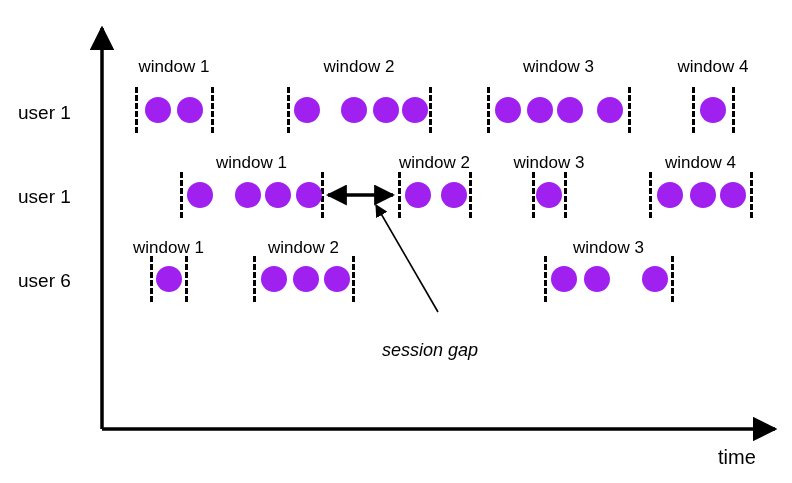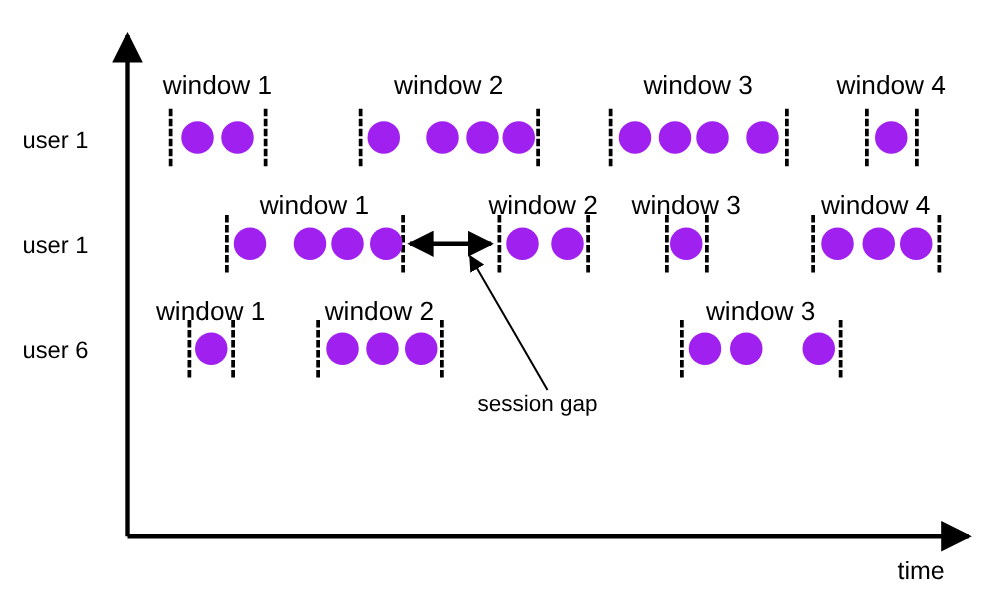--- a/index.html
+++ b/index.html
@@ -28,21 +28,21 @@
     color: #000000;
     white-space: nowrap;
     line-height: 1;
     text-align: center;
   }
   .user-label {
     font-size: 19px;
     text-align: center;
   }
   .window-label {
-    font-size: 21px;
+    font-size: 17px;
     text-align: left;
     transform: translateX(-50%);
   }
   .axis-label {
     font-size: 20px;
   }
   .annot-label {
     font-size: 18px;
     text-align: center;
     transform: translateX(-50%);
@@ -146,17 +146,17 @@
       <div class="dot" style="left: 293px; top: 266px; width: 26px; height: 26px; background: rgb(160, 32, 240);"></div>
       <div class="dot" style="left: 324px; top: 266px; width: 26px; height: 26px; background: rgb(160, 32, 240);"></div>
       <div class="txt window-label" style="left: 608.5px; top: 239px;">window 3</div>
       <div class="bracket" style="left: 543.5px; top: 256px; height: 46px; border-left-width: 3px;"></div>
       <div class="bracket" style="left: 670.5px; top: 256px; height: 46px; border-left-width: 3px;"></div>
       <div class="dot" style="left: 551px; top: 266px; width: 26px; height: 26px; background: rgb(160, 32, 240);"></div>
       <div class="dot" style="left: 584px; top: 266px; width: 26px; height: 26px; background: rgb(160, 32, 240);"></div>
       <div class="dot" style="left: 642px; top: 266px; width: 26px; height: 26px; background: rgb(160, 32, 240);"></div>
     </div>
 
-  <div class="txt annot-label" style="left:430px; top:314px;">session gap</div>
+  <div class="txt annot-label" style="left:430px; top:341px;font-style:italic;">session gap</div>
 
   <div class="txt axis-label" style="left:718px; top:447px;">time</div>
 
 </div>
 
 </body></html>

